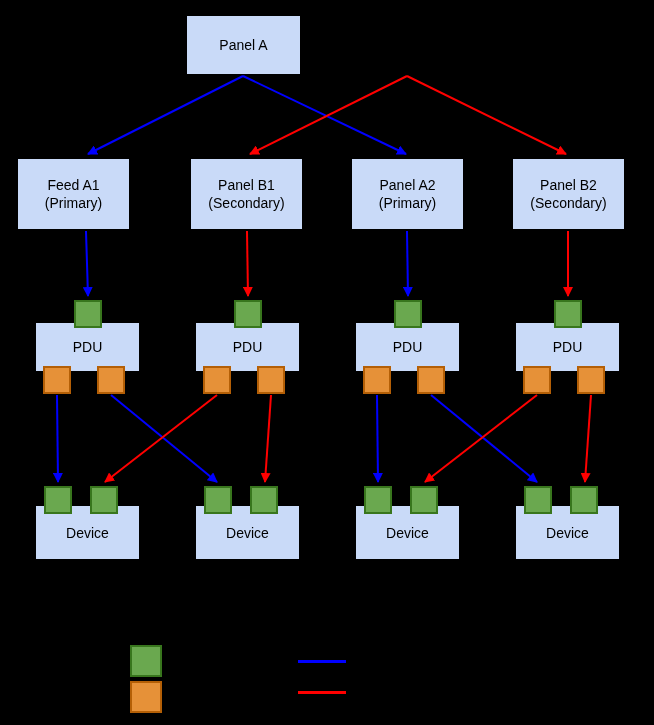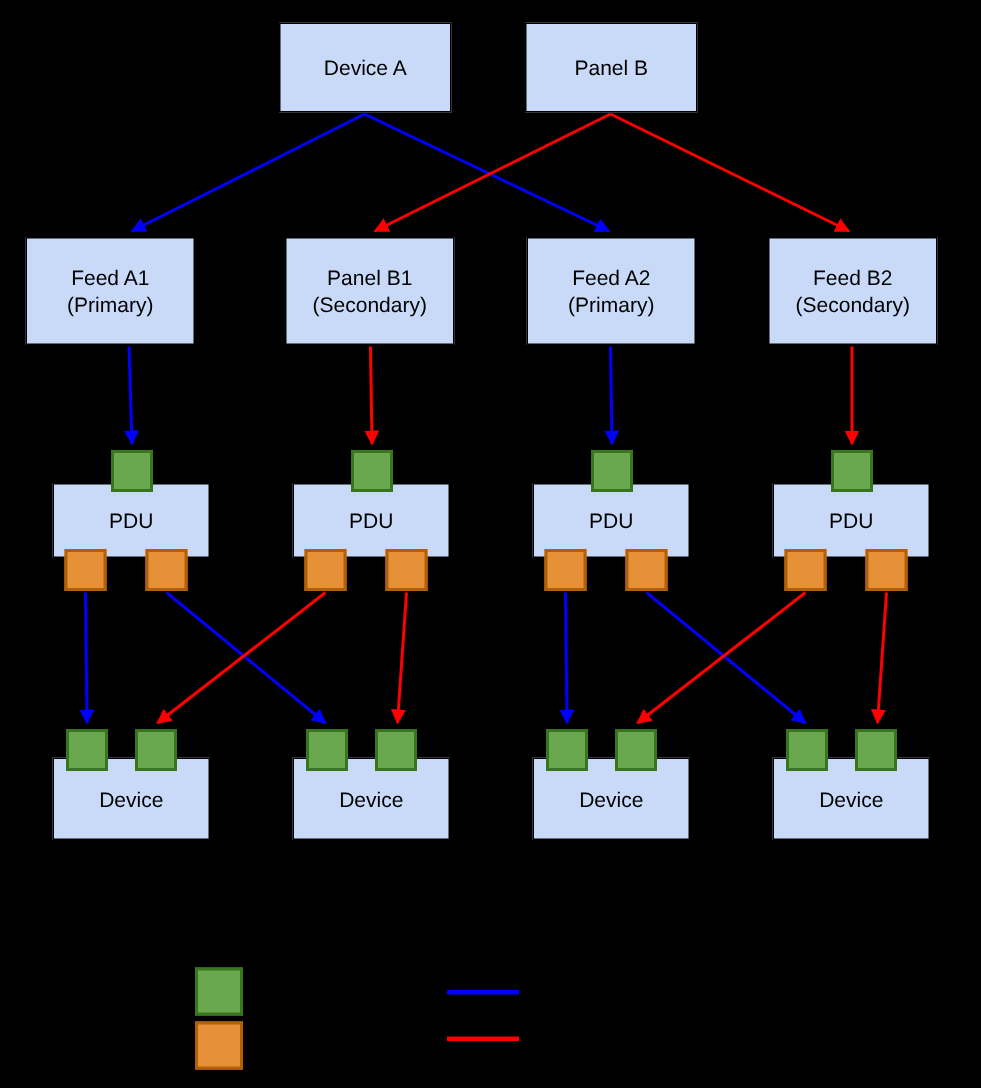--- a/index.html
+++ b/index.html
@@ -67,40 +67,37 @@
   }
   .legend-line.primary { background: var(--primary-path, #0000ff); }
   .legend-line.secondary { background: var(--secondary-path, #ff0000); }
 </style>
 </head>
 <body>
 
 <div class="canvas">
 
   <div class="box" style="left:186px;top:15px;width:115px;height:60px">
-    <span>Device A</span>
-  </div>
-  <div class="box" style="left:350px;top:15px;width:115px;height:60px">
-    <span>Panel B</span>
+    <span>Panel A</span>
   </div>
 
   <div class="box" style="left:17px;top:158px;width:113px;height:72px">
     <span>Feed A1</span>
     <span>(Primary)</span>
   </div>
   <div class="box" style="left:190px;top:158px;width:113px;height:72px">
     <span>Panel B1</span>
     <span>(Secondary)</span>
   </div>
   <div class="box" style="left:351px;top:158px;width:113px;height:72px">
-    <span>Feed A2</span>
+    <span>Panel A2</span>
     <span>(Primary)</span>
   </div>
   <div class="box" style="left:512px;top:158px;width:113px;height:72px">
-    <span>Feed B2</span>
+    <span>Panel B2</span>
     <span>(Secondary)</span>
   </div>
 
   <div class="box" style="left:35px;top:322px;width:105px;height:50px">
     <span>PDU</span>
   </div>
   <div class="box" style="left:195px;top:322px;width:105px;height:50px">
     <span>PDU</span>
   </div>
   <div class="box" style="left:355px;top:322px;width:105px;height:50px">

